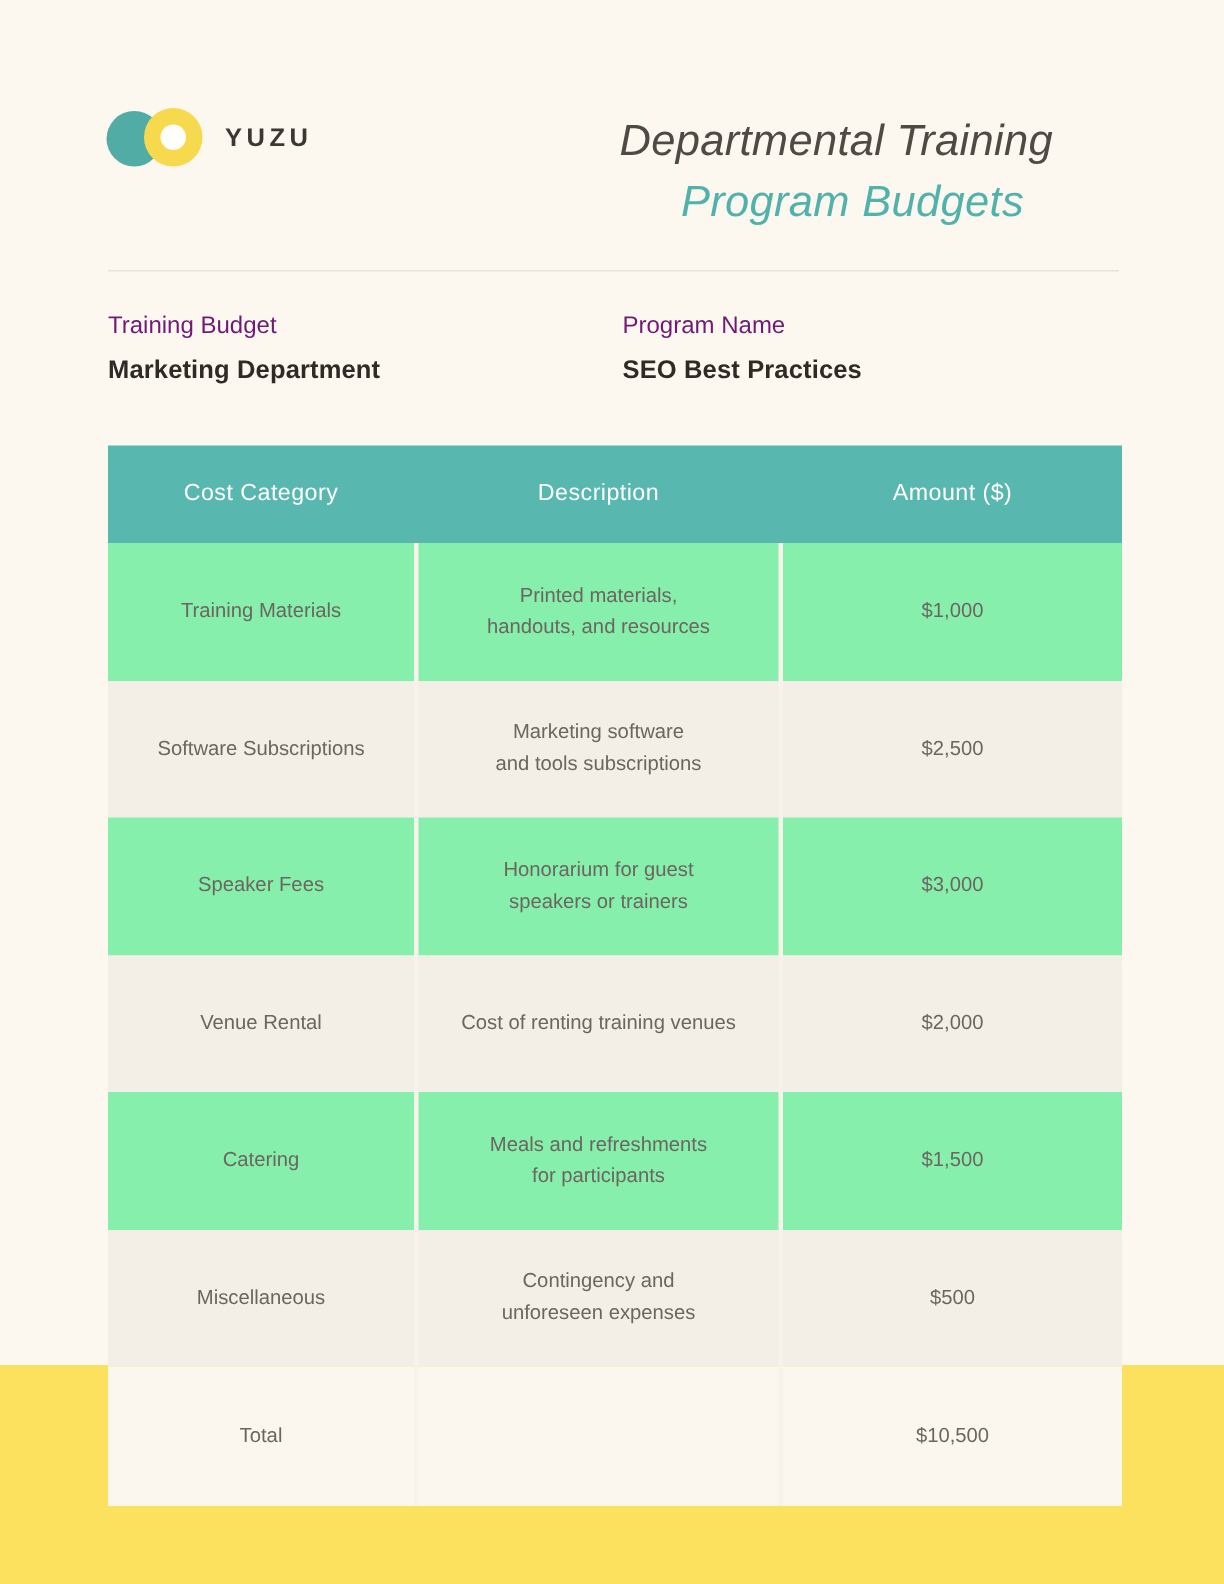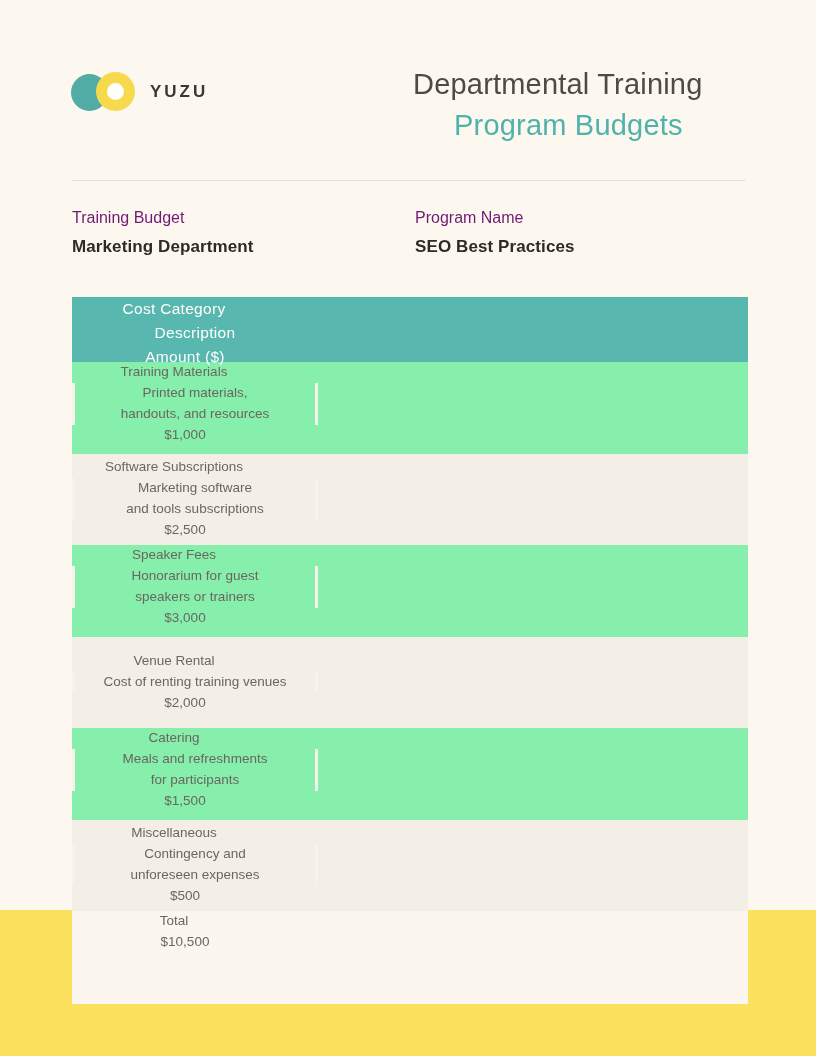--- a/index.html
+++ b/index.html
@@ -29,36 +29,36 @@
   .logo .ring-yellow::after {
     content:""; position:absolute; left:11px; top:11px; width:17px; height:17px;
     border-radius:50%; background:#FFFEFA;
   }
   .logo .wordmark {
     position:absolute; left:79px; top:10px;
     font-size:17px; font-weight:700; letter-spacing:3px; color:#3B3733;
   }
 
   
-  .title-block { position:absolute; left:413px; top:64px; }
+  .title-block { position:absolute; left:413px; top:74px;font-style:italic; }
   .title-line1 { font-size:29px; font-weight:300; color:#4E4A46; line-height:41px; letter-spacing:0.2px; }
   .title-line2 { font-size:29px; font-weight:400; color:#50B2AA; line-height:41px; letter-spacing:0.2px;margin-left:41px; }
 
   .divider { position:absolute; left:72px; top:180px; width:674px; height:1px; background:#E8E3D8; }
 
   
   .field { position:absolute; top:208px; }
   .field.f1 { left:72px; }
   .field.f2 { left:415px; }
   .field-label { font-size:16px; color:#701a75; line-height:19px; }
   .field-value { margin-top:9px; font-size:17px; font-weight:700; color:#2E2A26; line-height:21px; letter-spacing:0.1px; }
 
   
   .budget-table { position:absolute; left:72px; top:297px; width:676px; }
-  .t-row { display:flex; width:100%;flex-direction:column; }
+  .t-row { display:flex; width:100%; }
   .t-head { height:65px; background:#58B7AE; }
   .t-head .cell { color:#FFFFFF; font-size:15.5px; letter-spacing:0.3px; }
   .t-body-row { height:91.5px; }
   .t-body-row.shade-cream { background:#86efac; }
   .t-body-row.shade-beige { background:#F3EFE7;justify-content:center; }
   .t-total { height:93px; background:#FBF7EF; }
   .cell {
     display:flex; align-items:center; justify-content:center; text-align:center;
     font-size:13.5px; color:#6B665F; line-height:1.55; white-space:pre-line;
   }

